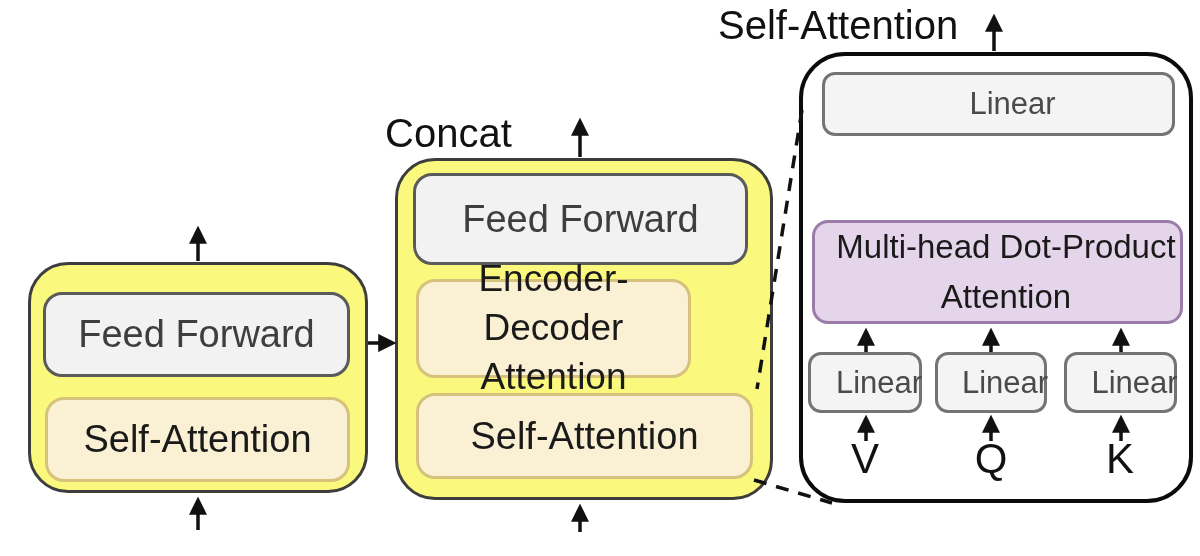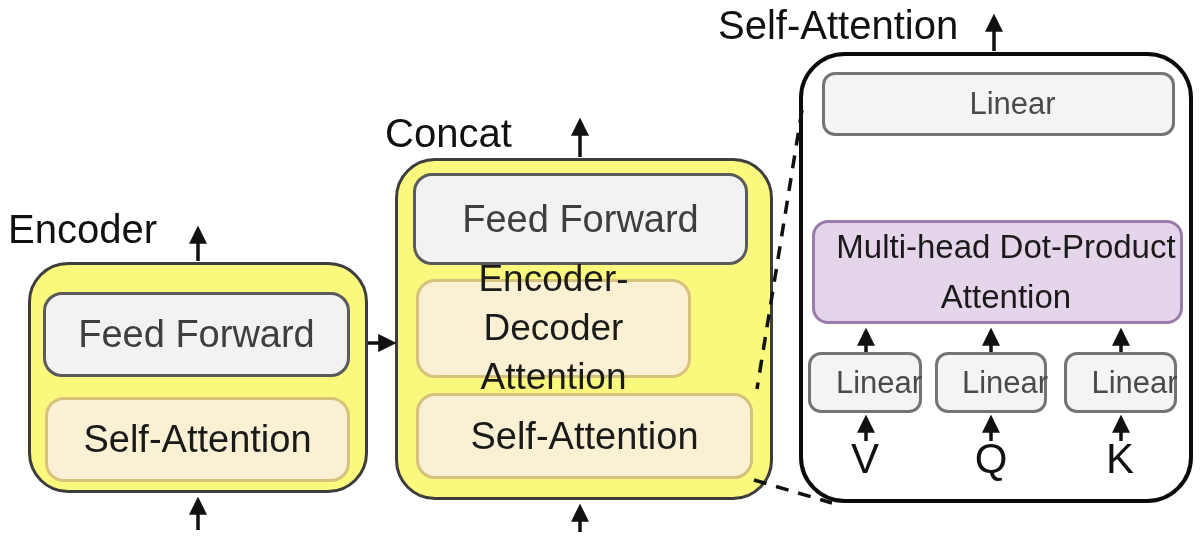--- a/index.html
+++ b/index.html
@@ -53,21 +53,20 @@
   }
   svg.overlay{position:absolute;left:0;top:0;pointer-events:none;}
   svg .arrow{stroke:var(--arrow-color,#111111);stroke-width:3.5;}
   svg .dash{stroke:var(--arrow-color,#111111);stroke-width:3.5;stroke-dasharray:13 10;}
 </style>
 </head>
 <body>
 
 <div class="canvas">
 
-  <div class="sec-label" style="left:8px;top:206px;">Encoder</div>
   <div class="container yellow" style="left:28px;top:262px;width:340px;height:231px;"></div>
   <div class="block gray" style="left:43px;top:292px;width:307px;height:85px;">Feed Forward</div>
   <div class="block cream" style="left:45px;top:397px;width:305px;height:85px;">Self-Attention</div>
 
   <div class="sec-label" style="left:385px;top:110px;">Concat</div>
   <div class="container yellow" style="left:395px;top:158px;width:378px;height:342px;"></div>
   <div class="block gray" style="left:413px;top:173px;width:335px;height:92px;">Feed Forward</div>
   <div class="block cream wrap2" style="left:416px;top:279px;width:275px;height:99px;font-size:37px;">Encoder-Decoder Attention</div>
   <div class="block cream" style="left:416px;top:393px;width:337px;height:86px;">Self-Attention</div>
 

